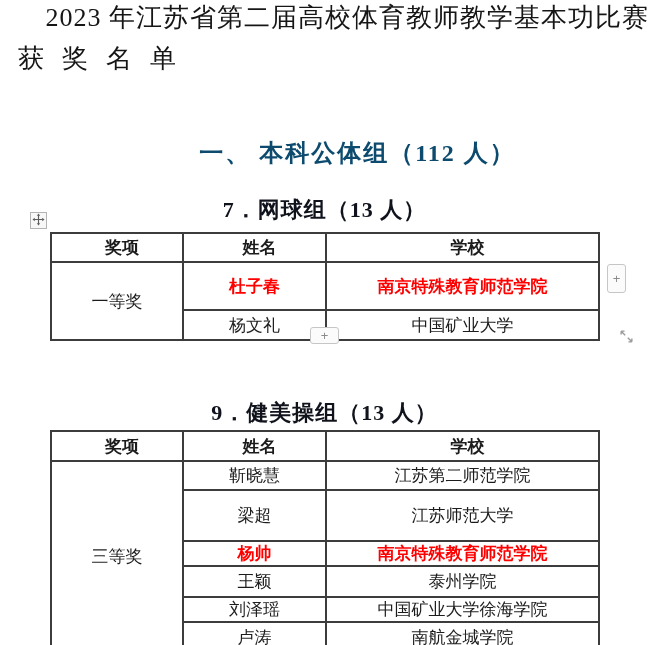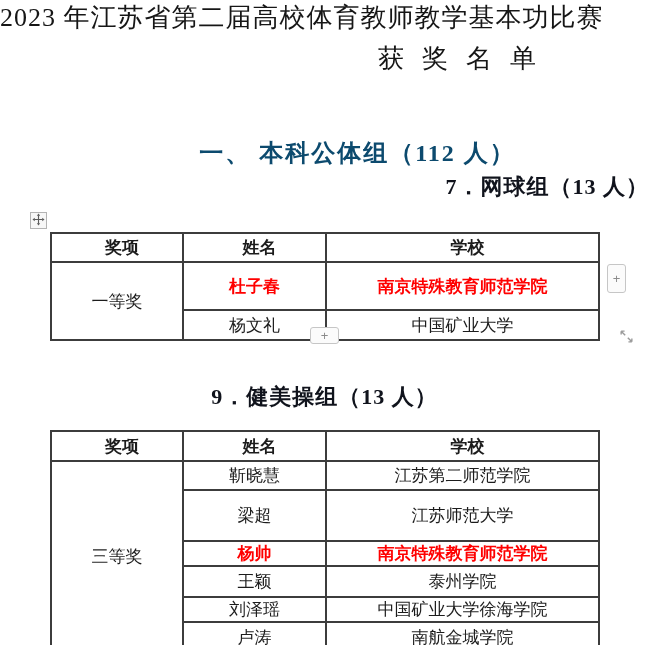--- a/index.html
+++ b/index.html
@@ -2,39 +2,39 @@
 <html><head>
 <meta charset="utf-8">
 <style>
   html,body{margin:0;padding:0;}
   body{
     width:649px;height:645px;overflow:hidden;position:relative;
     background:#ffffff;color:#1c1c1c;
     font-family:"Liberation Serif","DejaVu Serif",serif;
   }
   .doc-title1{
-    position:absolute;top:0;left:0;width:649px;text-align:left;
+    position:absolute;top:0;left:0;width:649px;text-align:right;
     font-size:26px;line-height:36px;letter-spacing:1px;white-space:nowrap;
     color:#161616;
   }
   .doc-title2{
-    position:absolute;top:41px;left:0;width:554px;text-align:right;
+    position:absolute;top:41px;left:0;width:554px;text-align:left;
     font-size:26px;line-height:36px;letter-spacing:18px;text-indent:18px;
     color:#161616;
   }
   .section-heading{
     position:absolute;top:137px;left:0;width:649px;text-align:center;
     font-size:24px;font-weight:bold;letter-spacing:2px;color:#0c4a6e;padding-left:33px;
   }
   .group-heading{
     position:absolute;left:0;width:649px;text-align:center;
     font-size:22px;font-weight:bold;letter-spacing:1px;color:#10131c;
   }
-  .gh1{top:172px;text-align:right;}
-  .gh2{top:382px;}
+  .gh1{top:195px;}
+  .gh2{top:398px;}
   table.awards{
     position:absolute;left:50px;width:548px;
     border-collapse:collapse;table-layout:fixed;background:#fff;
   }
   #table-tennis{top:232px;}
   #table-aerobics{top:430px;}
   .awards th,.awards td{
     border:2px solid #3c3c3c;text-align:center;vertical-align:middle;
     font-size:17px;padding:0 2px;overflow:hidden;
   }

